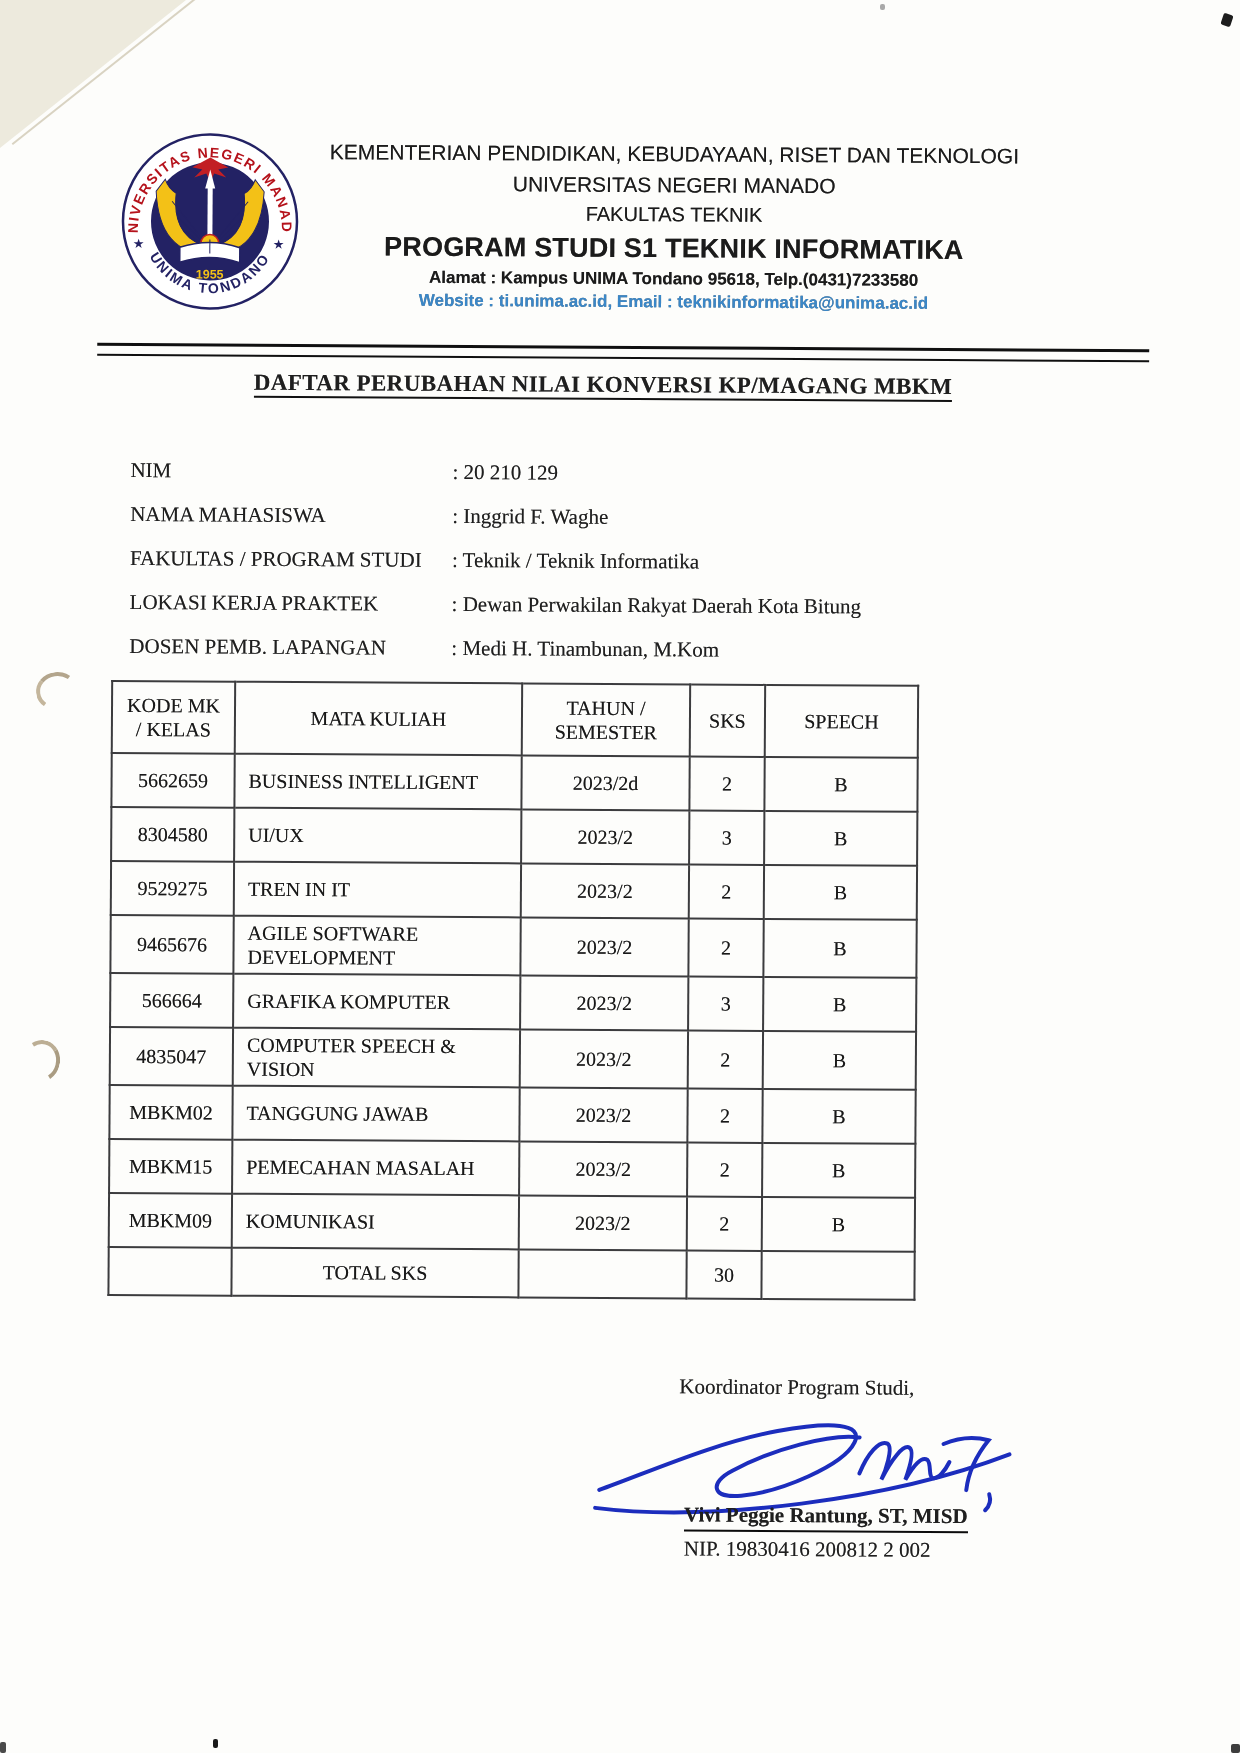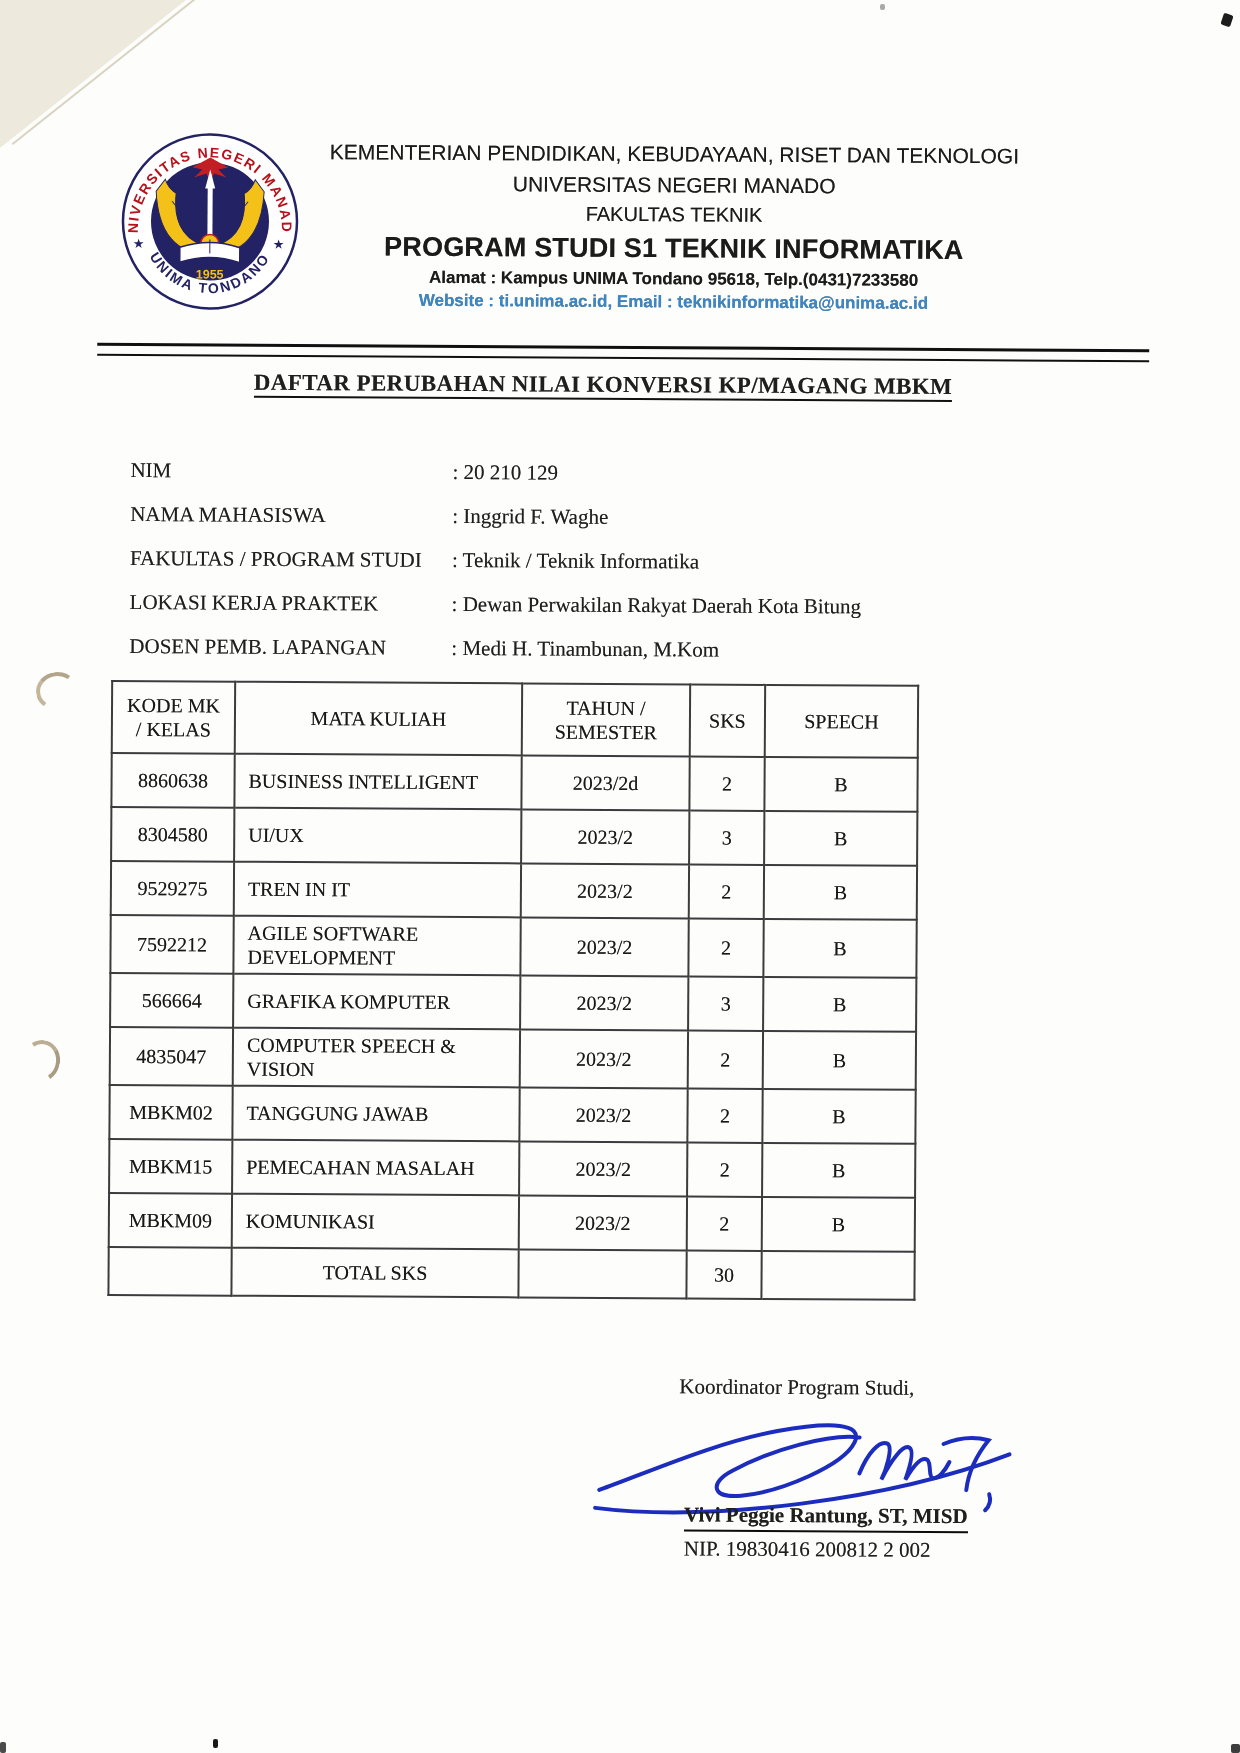--- a/index.html
+++ b/index.html
@@ -176,42 +176,42 @@
 / KELAS</th>
             <th>MATA KULIAH</th>
             <th>TAHUN /
 SEMESTER</th>
             <th>SKS</th>
             <th>SPEECH</th>
           </tr>
         </thead>
       <tbody>
           <tr>
-            <td>8860638</td>
+            <td>5662659</td>
             <td class="mk">BUSINESS INTELLIGENT</td>
             <td>2023/2d</td>
             <td>2</td>
             <td>B</td>
           </tr>
           <tr>
             <td>8304580</td>
             <td class="mk">UI/UX</td>
             <td>2023/2</td>
             <td>3</td>
             <td>B</td>
           </tr>
           <tr>
             <td>9529275</td>
             <td class="mk">TREN IN IT</td>
             <td>2023/2</td>
             <td>2</td>
             <td>B</td>
           </tr>
           <tr>
-            <td>7592212</td>
+            <td>9465676</td>
             <td class="mk">AGILE SOFTWARE
 DEVELOPMENT</td>
             <td>2023/2</td>
             <td>2</td>
             <td>B</td>
           </tr>
           <tr>
             <td>566664</td>
             <td class="mk">GRAFIKA KOMPUTER</td>
             <td>2023/2</td>

